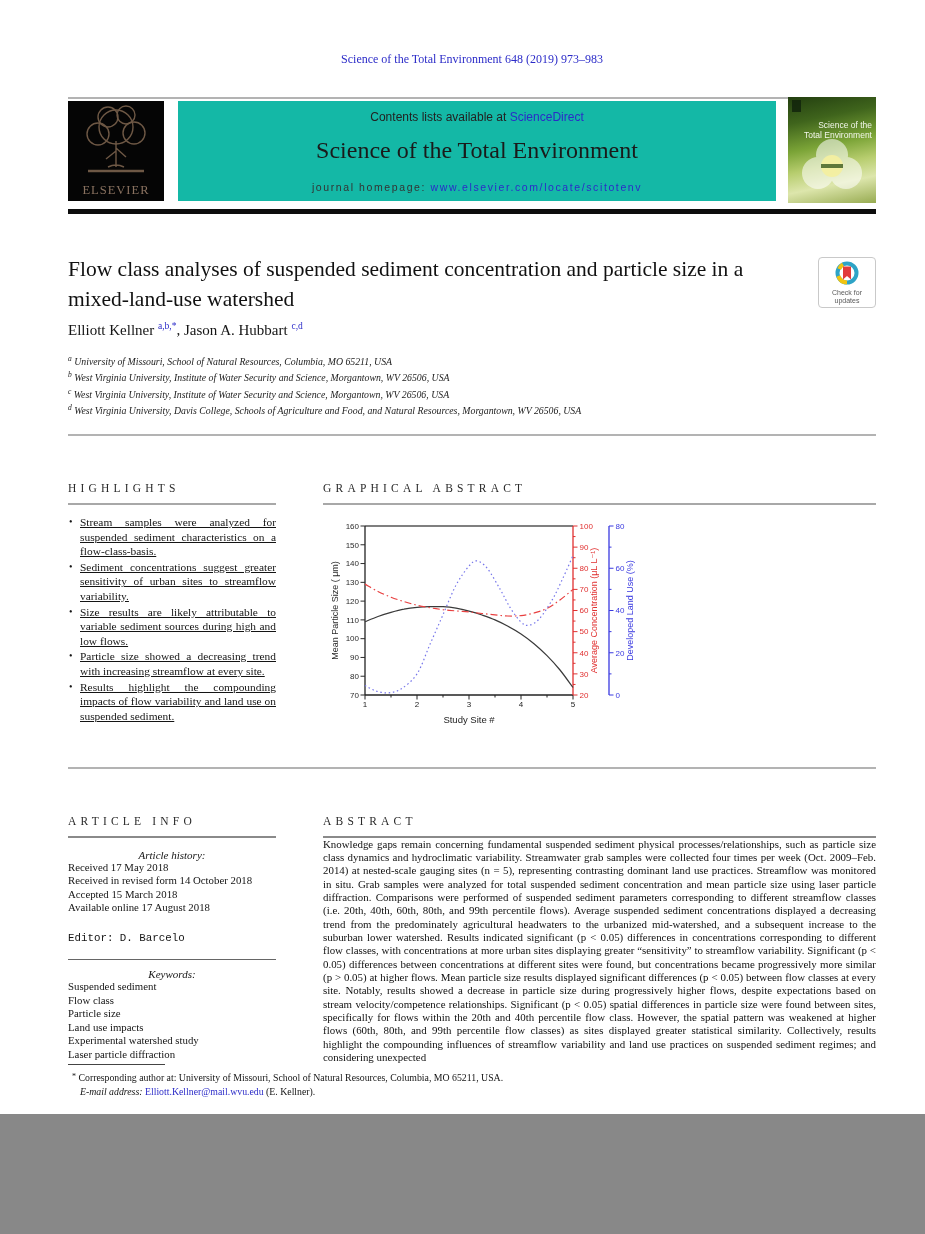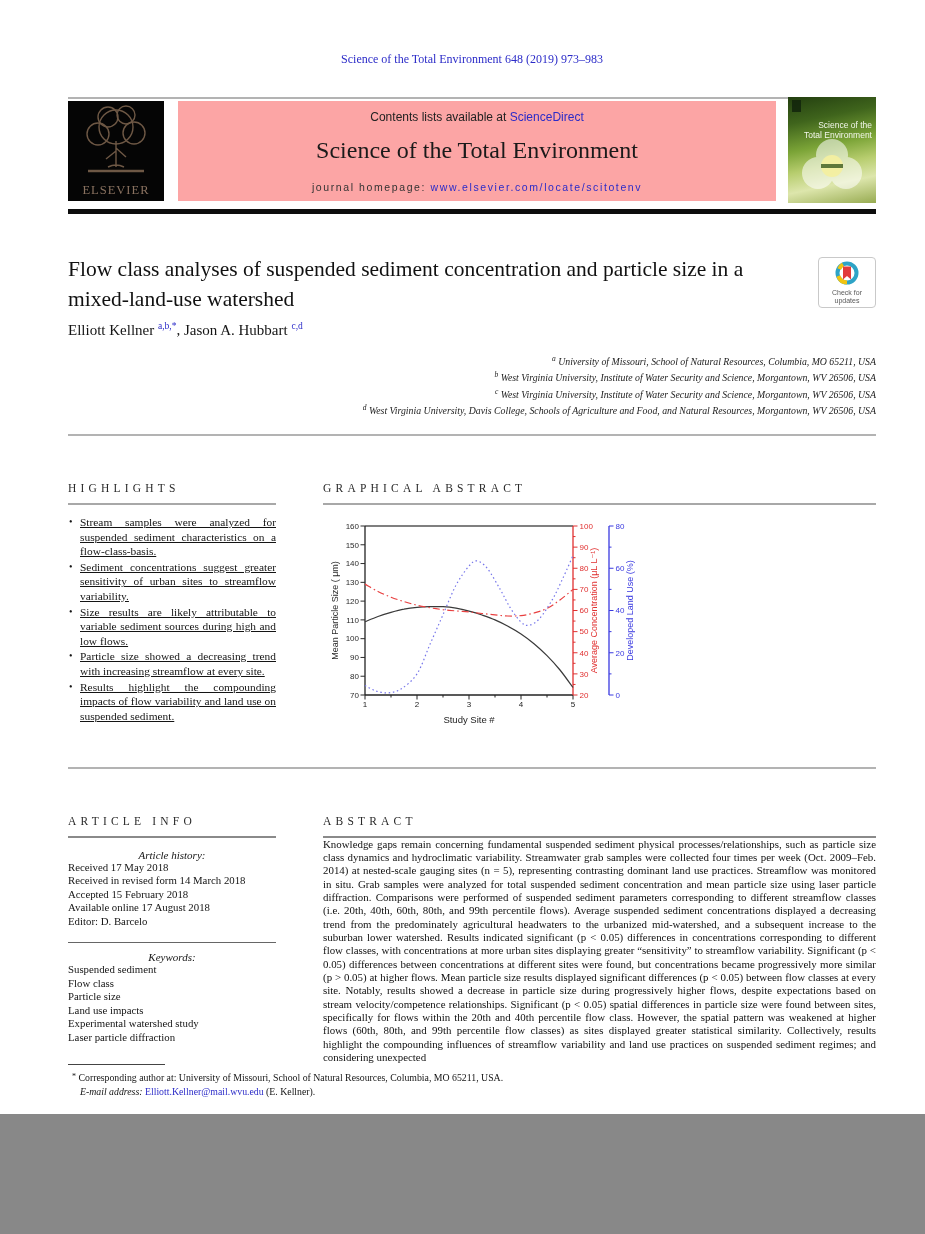--- a/index.html
+++ b/index.html
@@ -11,21 +11,21 @@
   }
   
   .top-cite{padding-top:52px; text-align:center; font-size:12px; color:#2b2bc8;}
   
   .mast-rule{height:2px; background:#b3b3b3; margin-top:30px;}
   .mast{display:flex; margin-top:2px; height:100px;}
   .logo-box{width:96px; height:100px; background:#050505; position:relative; flex:none;}
   .logo-box svg{display:block;}
   .logo-word{position:absolute; bottom:3px; width:100%; text-align:center;
     color:#8a7260; font-size:12.5px; letter-spacing:1px; font-family:"Liberation Serif",serif;}
-  .gray-box{flex:1; margin-left:14px; background:#fca5a5; text-align:center; padding-top:9px; box-sizing:border-box;}
+  .gray-box{flex:1; margin-left:14px; background:#14b8a6; text-align:center; padding-top:9px; box-sizing:border-box;}
   .contents-line{font-family:"Liberation Sans","DejaVu Sans",sans-serif; font-size:12px; color:#222;}
   .contents-line a{color:#2b2bc8; text-decoration:none;}
   .journal-title{font-size:24px; color:#1a1a1a; margin-top:13px;}
   .homepage-line{font-family:"Liberation Sans","DejaVu Sans",sans-serif; font-size:10.5px;
     letter-spacing:1.6px; color:#333; margin-top:17px;}
   .homepage-line .url{color:#2b2bc8;}
   .cover-box{width:88px; height:106px; margin-left:12px; margin-top:-4px; flex:none; position:relative;
     background:linear-gradient(168deg,#233f10 0%,#3f641c 22%,#7ba437 45%,#b7cd6e 62%,#dde6ac 78%,#97ab51 100%);
     overflow:hidden;}
   .cover-title{position:absolute; top:24px; right:4px; text-align:right; color:#f2f6ea;
@@ -36,41 +36,41 @@
   
   .title-row{display:flex; margin-top:40px;}
   h1.article-title{font-size:21.5px; font-weight:normal; line-height:30px; margin:0; width:700px; color:#111;}
   .badge{margin-left:auto; margin-top:3px; width:56px; height:49px; border:1px solid #c9c9c9; border-radius:4px;
     text-align:center; flex:none; background:#fff;}
   .badge svg{margin-top:3px;}
   .badge-text{font-family:"Liberation Sans","DejaVu Sans",sans-serif; font-size:7px; line-height:7.5px; color:#595959;}
   .authors{margin-top:7px; font-size:15px;}
   .authors sup{color:#2b2bc8; font-size:9.5px;}
   .affils{margin-top:13px;}
-  .affil{font-style:italic; font-size:9.8px; line-height:13px; color:#222;text-align:right;}
+  .affil{font-style:italic; font-size:9.8px; line-height:13px; color:#222;}
   .affil sup{font-size:7.5px; font-style:italic;}
   
   .rule-full{height:2px; background:#b3b3b3; margin-top:17px;}
   .cols{display:flex; margin-top:14px;}
   .col-left{width:208px; flex:none;}
   .col-right{margin-left:47px; flex:1; min-width:0;}
   .sec-head{font-size:11.5px; letter-spacing:4.2px; color:#2a2a2a;margin-top:32px;}
   .col-rule{height:2px; background:#a8a8a8; margin-top:9px;}
   .col-rule.dark{background:#8a8a8a; height:1.5px;}
   
   .hl-list{margin:10px 0 0 0; padding:0; list-style:none;}
   .hl-list li{position:relative; padding-left:12px; font-size:11.4px; line-height:14.6px;
     text-align:justify; margin-bottom:1px;text-decoration:underline;}
   .hl-list li::before{content:"•"; position:absolute; left:1px; top:0; font-size:10px;}
   
   .ga-wrap{margin-top:8px; padding-left:6px;}
   
   .ai-label{font-style:italic; font-size:11px; margin-top:11px;text-align:center;}
   .ai-line{font-size:10.8px; line-height:13.6px;}
-  .ai-editor{font-size:10.8px; }
+  .ai-editor{font-size:10.8px; margin-top:17px;font-family:Liberation Mono, monospace;}
   .kw-rule{height:1px; background:#666; margin-top:15px;}
   
   .abstract{font-size:10.9px; line-height:13.35px; text-align:justify; color:#101010;}
   
   .footnote{position:absolute; left:68px; top:1064px; width:620px;}
   .fn-rule{width:97px; height:1px; background:#444;}
   .fn-line{font-size:9.8px; line-height:14px; margin-top:5px; padding-left:12px; text-indent:-8px;}
   .fn-line .marker{font-size:8px; vertical-align:2px;}
   .fn-line2{font-size:9.8px; line-height:14px; padding-left:12px;}
   .fn-line2 .em{font-style:italic;}
@@ -274,22 +274,22 @@
   </div>
 
   <div class="rule-full" style="margin-top:28px;"></div>
 
   <div class="cols">
     <div class="col-left">
       <div class="sec-head">ARTICLE INFO</div>
       <div class="col-rule dark"></div>
       <div class="ai-label">Article history:</div>
       <div class="ai-line">Received 17 May 2018</div>
-      <div class="ai-line">Received in revised form 14 March 2018</div>
-      <div class="ai-line">Accepted 15 February 2018</div>
+      <div class="ai-line">Received in revised form 14 October 2018</div>
+      <div class="ai-line">Accepted 15 March 2018</div>
       <div class="ai-line">Available online 17 August 2018</div>
       <div class="ai-editor">Editor: D. Barcelo</div>
       <div class="kw-rule"></div>
       <div class="ai-label" style="margin-top:8px;">Keywords:</div>
       <div class="ai-line">Suspended sediment</div>
       <div class="ai-line">Flow class</div>
       <div class="ai-line">Particle size</div>
       <div class="ai-line">Land use impacts</div>
       <div class="ai-line">Experimental watershed study</div>
       <div class="ai-line">Laser particle diffraction</div>

